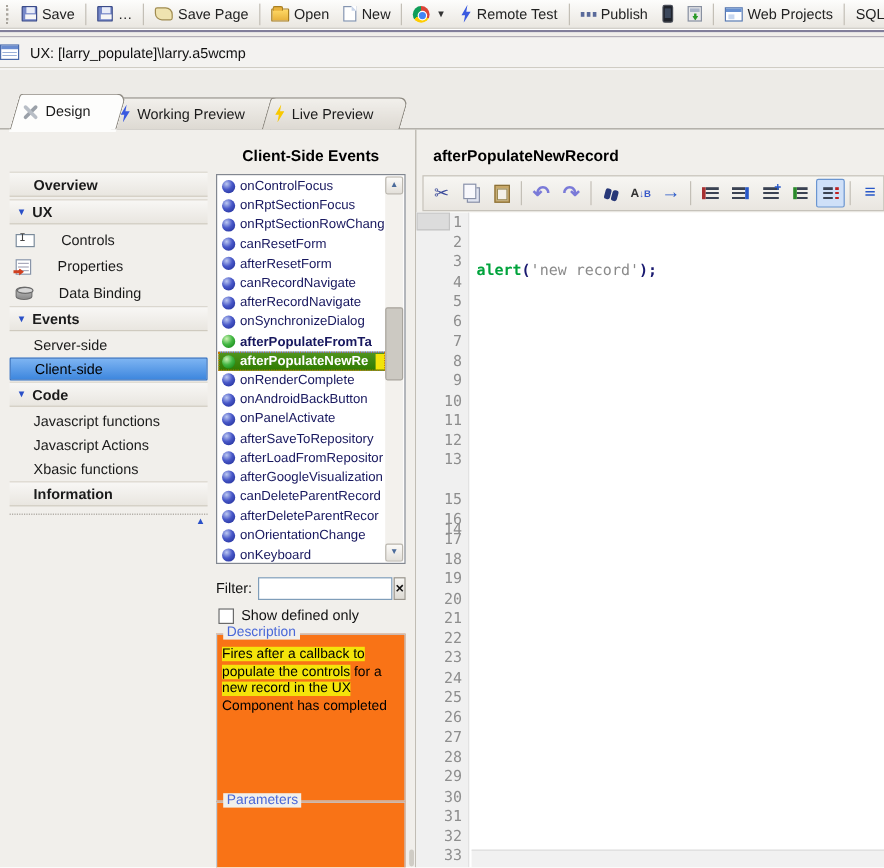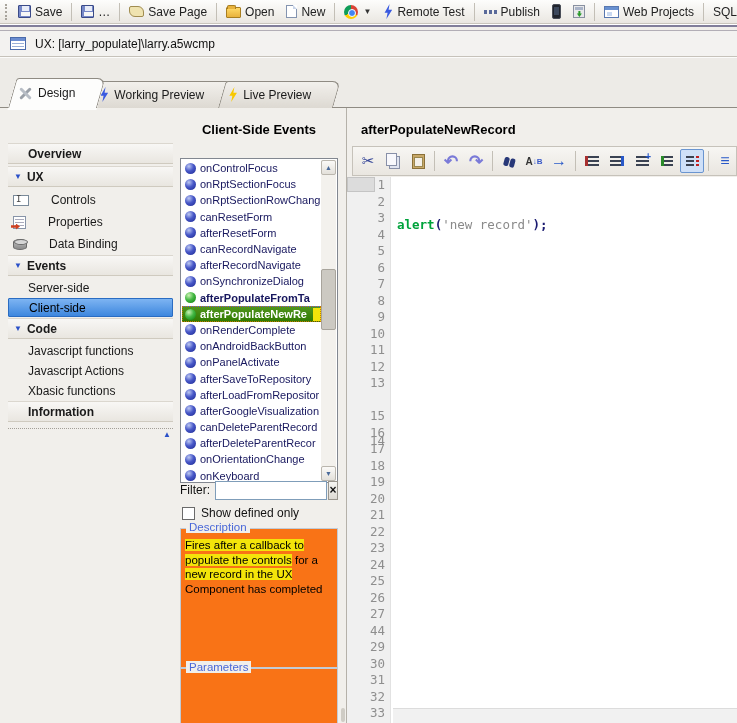--- a/index.html
+++ b/index.html
@@ -46,21 +46,21 @@
   .mi-calc::after{content:"";position:absolute;left:3px;top:5px;width:5px;height:6px;clip-path:polygon(50% 100%,0 40%,30% 40%,30% 0,70% 0,70% 40%,100% 40%);background:#2a9a2a;}
   .mi-window{width:15px;height:12px;background:#fff;border:1px solid #5878b0;}
   .mi-window::before{content:"";position:absolute;left:0;top:0;right:0;height:3px;background:#6890d0;}
   .mi-window::after{content:"";position:absolute;left:2px;top:5px;width:5px;height:4px;background:#c8d8f0;}
   
   .dock-line{position:absolute;left:0;top:25px;width:737px;height:2px;background:#817e9a;}
   .pre-strip{position:absolute;left:0;top:27px;width:737px;height:3px;background:#f0eeea;}
   .title-bar{
     position:absolute;left:0;top:30px;width:737px;height:27px;
     background:#f3f2f0;border-top:1px solid #b2aeb6;border-bottom:1px solid #c6c2ba;
-    display:flex;align-items:center;gap:9px;padding-left:10px;font-size:12px;color:#111;
+    display:flex;align-items:center;gap:9px;font-size:12px;color:#111;
   }
   .mi-grid{width:16px;height:13px;background:#fff;border:1px solid #4a6aaa;}
   .mi-grid::before{content:"";position:absolute;left:0;top:0;right:0;height:3px;background:#6a8cd0;}
   .mi-grid::after{content:"";position:absolute;left:1px;top:5px;right:1px;height:6px;
      background:repeating-linear-gradient(to bottom,#9ab0d8 0 1px,transparent 1px 3px);}
   
   .tab-strip{position:absolute;left:0;top:57px;width:737px;height:51px;background:#edebe7;border-top:1px solid #fbfbfa;}
   .tab-row{position:absolute;left:8px;bottom:0;display:flex;align-items:flex-end;}
   .tab-base-line{position:absolute;left:0;bottom:0;width:737px;height:1px;background:#8f8b83;}
   .tab{position:relative;height:27px;display:flex;align-items:center;gap:5px;padding:0 22px 0 10px;margin-right:-8px;color:#1a1a1a;}
@@ -92,21 +92,21 @@
   .si-properties{width:13px;height:13px;background:#fff;border:1px solid #8894a8;}
   .si-properties::before{content:"";position:absolute;left:1px;top:2px;width:9px;height:1px;background:#aab;box-shadow:0 3px 0 #aab,0 6px 0 #aab;}
   .si-properties::after{content:"";position:absolute;left:-3px;bottom:-2px;width:9px;height:6px;background:#d04020;clip-path:polygon(0 30%,55% 30%,55% 0,100% 50%,55% 100%,55% 70%,0 70%);}
   .si-database{width:14px;height:11px;background:linear-gradient(#c4c4c4,#8a8a8a);border:1px solid #6a6a6a;border-radius:7px/3px;}
   .si-database::before{content:"";position:absolute;left:0;top:-1px;width:12px;height:4px;border-radius:50%;background:#d6d6d6;border:1px solid #6a6a6a;}
   .sb-split{margin-top:6px;border-top:1px dotted #a39f97;position:relative;height:10px;}
   .sb-split .up{position:absolute;right:2px;top:1px;font-size:8px;color:#2a50c8;}
   
   .events-panel{position:absolute;left:180px;top:0;width:158px;height:615px;}
   .ep-title{position:absolute;left:0;top:14px;width:158px;text-align:center;font-weight:bold;font-size:13px;color:#000;}
-  .listbox{position:absolute;left:0;top:37px;width:158px;height:325px;background:#fff;border:1px solid #828790;overflow:hidden;margin-top:13px;}
+  .listbox{position:absolute;left:0;top:37px;width:158px;height:325px;background:#fff;border:1px solid #828790;overflow:hidden;}
   .lb-items{position:absolute;left:1px;top:1px;right:16px;bottom:1px;}
   .ev-row{height:16.2px;display:flex;align-items:center;gap:4px;padding-left:3px;font-size:11px;color:#17175e;white-space:nowrap;overflow:hidden;position:relative;}
   .ev-row.defined{font-weight:bold;}
   .ev-row.selected{background:linear-gradient(#4f941d,#2f7a00);color:#fff;outline:1px dotted #c87800;outline-offset:-1px;border-top:1px solid #2f74d8;}
   .ev-tail{flex:1;align-self:stretch;margin:1px 0 1px 2px;background:#f2e40a;}
   .sphere{width:11px;height:11px;border-radius:50%;flex:0 0 auto;}
   .sphere.blue{background:radial-gradient(circle at 35% 30%,#bcc8f2,#4858c8 45%,#1a2690);}
   .sphere.green{background:radial-gradient(circle at 35% 30%,#ccf2b4,#44b844 45%,#0a7a0a);}
   .vscroll{position:absolute;right:1px;top:1px;width:15px;bottom:1px;background:#f3f1ed;}
   .vs-btn{position:absolute;left:0;width:15px;height:15px;background:linear-gradient(#fbfaf8,#e3e0da);border:1px solid #bab6ae;border-radius:2px;
@@ -476,21 +476,21 @@
             <div class="code-line" style="top: 280.5px;"><span class="ln">18</span></div>
             <div class="code-line" style="top: 297px;"><span class="ln">19</span></div>
             <div class="code-line" style="top: 313.5px;"><span class="ln">20</span></div>
             <div class="code-line" style="top: 330px;"><span class="ln">21</span></div>
             <div class="code-line" style="top: 346.5px;"><span class="ln">22</span></div>
             <div class="code-line" style="top: 363px;"><span class="ln">23</span></div>
             <div class="code-line" style="top: 379.5px;"><span class="ln">24</span></div>
             <div class="code-line" style="top: 396px;"><span class="ln">25</span></div>
             <div class="code-line" style="top: 412.5px;"><span class="ln">26</span></div>
             <div class="code-line" style="top: 429px;"><span class="ln">27</span></div>
-            <div class="code-line" style="top: 445.5px;"><span class="ln">44</span></div>
+            <div class="code-line" style="top: 445.5px;"><span class="ln">28</span></div>
             <div class="code-line" style="top: 462px;"><span class="ln">29</span></div>
             <div class="code-line" style="top: 478.5px;"><span class="ln">30</span></div>
             <div class="code-line" style="top: 495px;"><span class="ln">31</span></div>
             <div class="code-line" style="top: 511.5px;"><span class="ln">32</span></div>
             <div class="code-line" style="top: 528px;"><span class="ln">33</span></div>
           </div>
         <div class="hscroll"></div>
       </div>
     </div>
 

